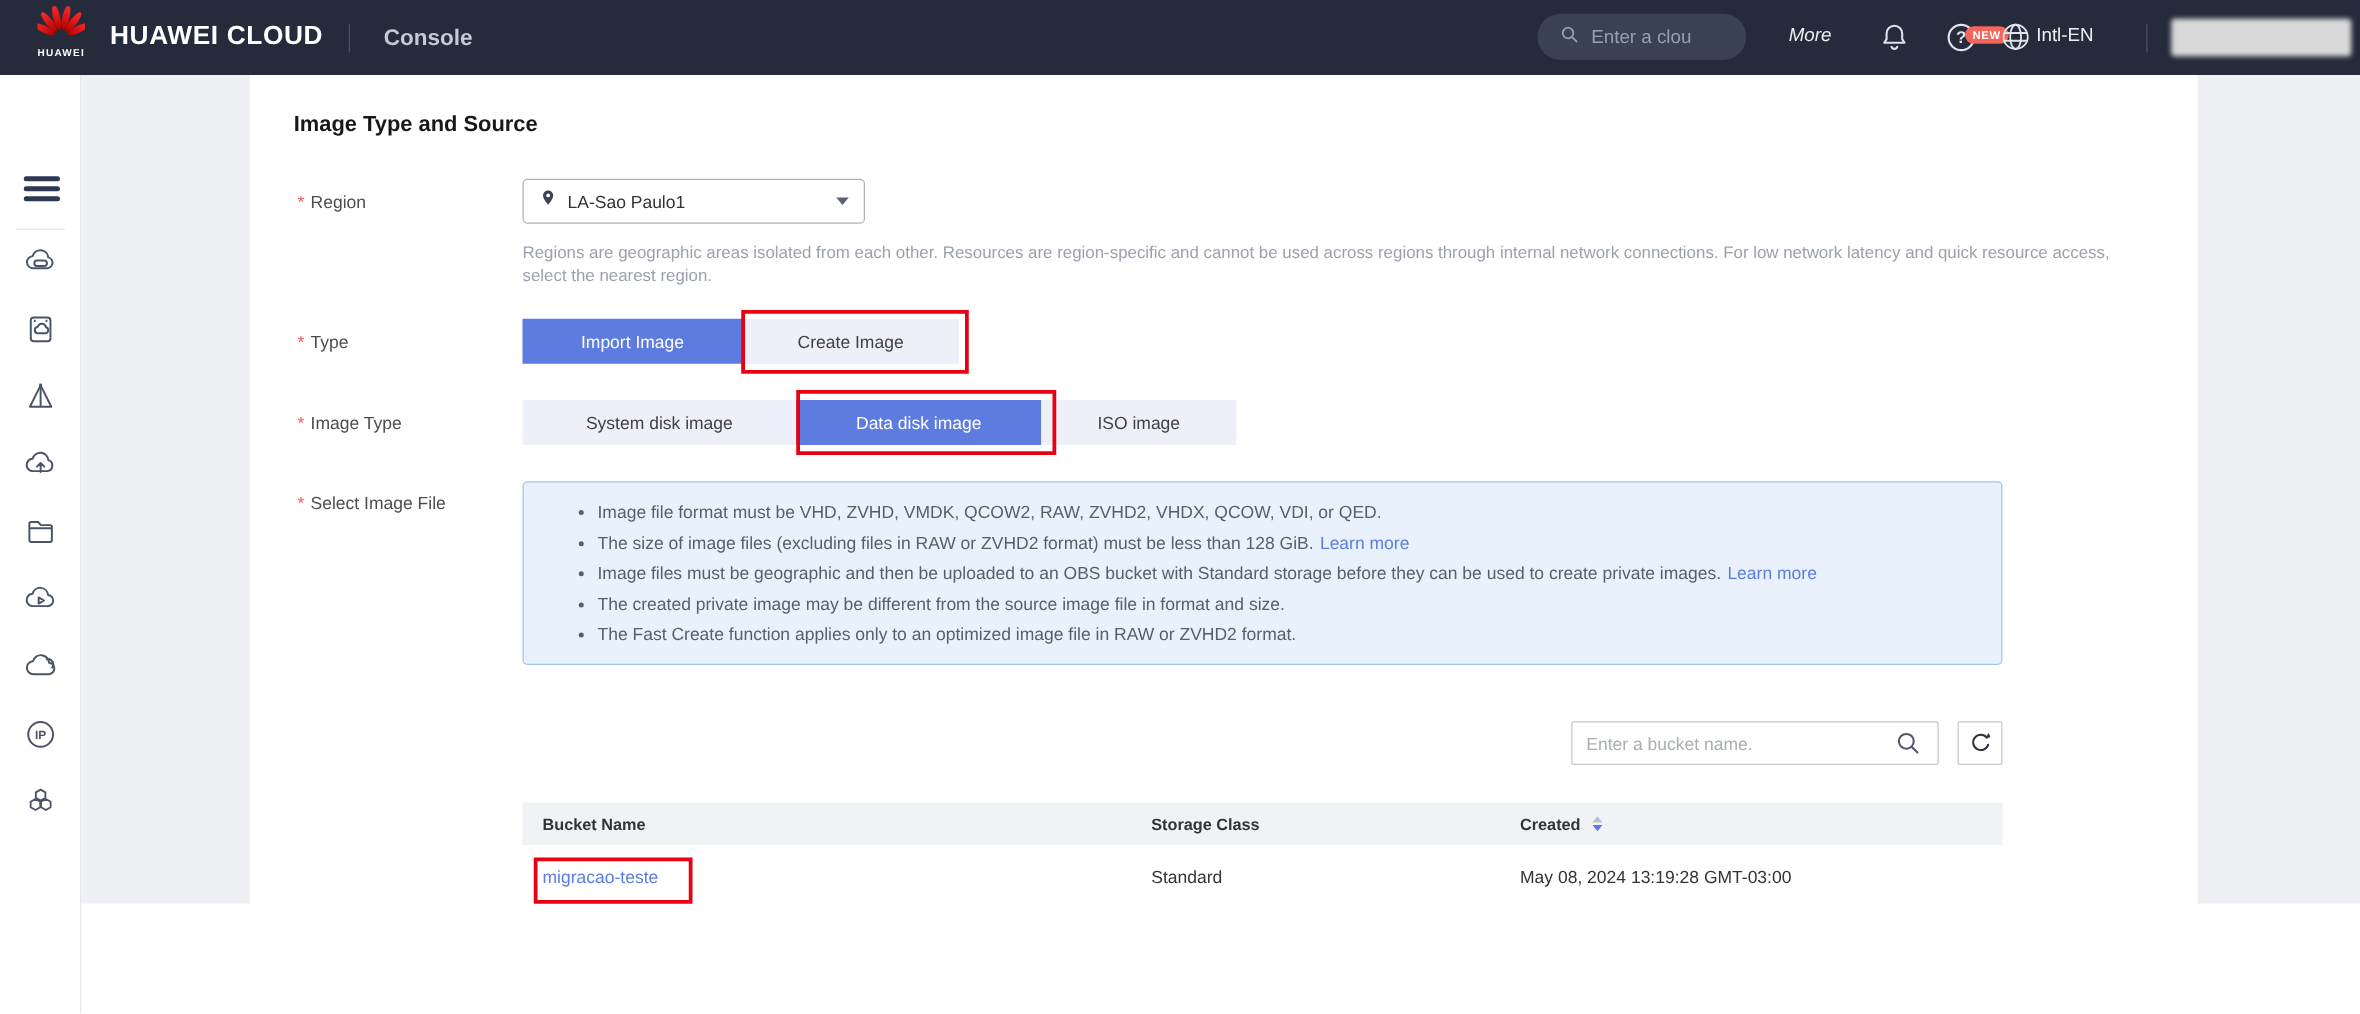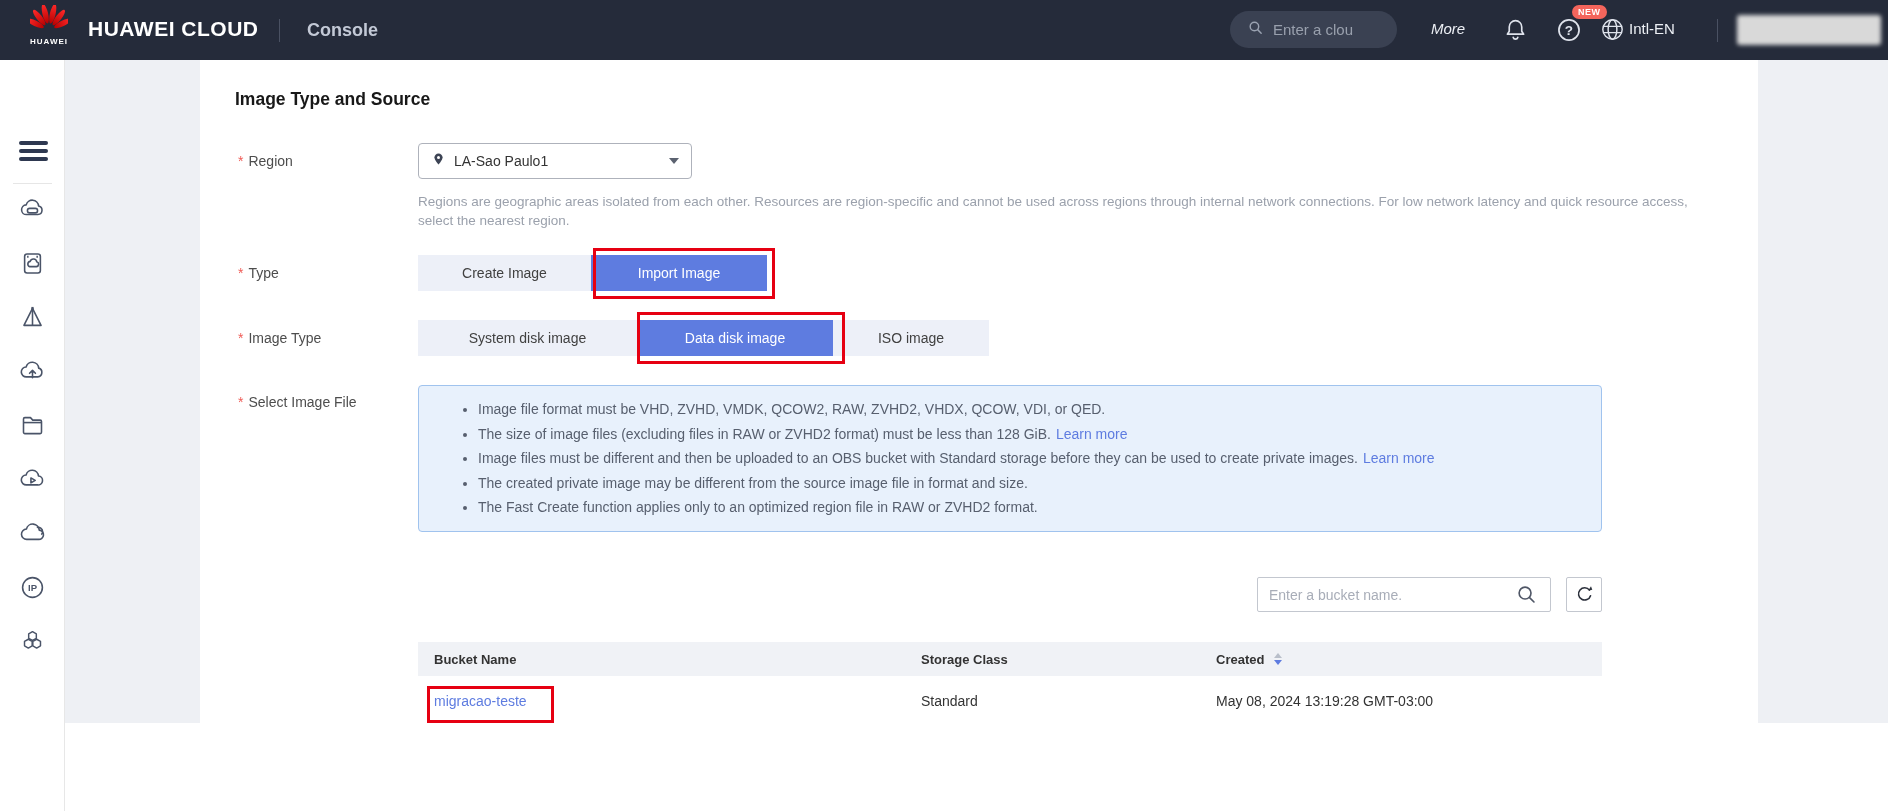--- a/index.html
+++ b/index.html
@@ -12,21 +12,21 @@
   .logo-text{color:#fff;font-size:8px;font-weight:bold;letter-spacing:1px;margin-top:-2px;}
   .brand{position:absolute;left:88px;top:17px;color:#fff;font-size:21px;font-weight:bold;letter-spacing:.5px;}
   .tb-divider{position:absolute;top:19px;width:1px;height:23px;background:#4a5162;}
   .console-label{position:absolute;left:307px;top:20px;color:#c3c9d6;font-size:18px;font-weight:bold;}
   .tb-search{position:absolute;left:1230px;top:11px;width:167px;height:37px;border-radius:19px;
              background:#3a4152;display:flex;align-items:center;padding-left:17px;box-sizing:border-box;}
   .tb-search-text{color:#99a0ad;font-size:15px;margin-left:9px;white-space:nowrap;}
   .tb-more{position:absolute;left:1431px;top:20px;color:#edf0f5;font-size:15px;font-style:italic;}
   .tb-bell{position:absolute;left:1503px;top:17px;}
   .tb-help{position:absolute;left:1556px;top:17px;}
-  .new-badge{position:absolute;left:1572px;top:5px;background:#f4655c;color:#fff;font-size:9px;font-weight:bold;
+  .new-badge{position:absolute;left:1572px;top:21px;background:#f4655c;color:#fff;font-size:9px;font-weight:bold;
              padding:2px 6px;border-radius:8px;letter-spacing:.5px;}
   .tb-globe{position:absolute;left:1600px;top:17px;}
   .tb-locale{position:absolute;left:1629px;top:20px;color:#edf0f5;font-size:15px;}
   .tb-blob{position:absolute;left:1737px;top:15px;width:144px;height:30px;background:#d9d9d9;
            border-radius:3px;filter:blur(2px);}
   
   .sidebar{position:absolute;left:0;top:60px;width:64px;height:751px;background:#fff;
            border-right:1px solid #e7e7e7;z-index:4;}
   .hamburger{position:absolute;left:19px;top:81px;width:29px;height:20px;display:flex;
              flex-direction:column;justify-content:space-between;cursor:pointer;}
@@ -246,43 +246,43 @@
     </span>
     <span class="region-value">LA-Sao Paulo1</span>
     <span class="caret-down"></span>
   </div>
   <div class="region-desc">Regions are geographic areas isolated from each other. Resources are region-specific and cannot be used across regions through internal network connections. For low network latency and quick resource access, select the nearest region.</div>
 
   <div class="f-label" style="top:265px;">
     <span class="req">*</span><span>Type</span>
   </div>
   <div class="seg-group" style="left:418px;top:255px;">
+    <div class="seg selected" style="width:176px;">Import Image</div>
     <div class="seg" style="width:173px;">Create Image</div>
-    <div class="seg selected" style="width:176px;">Import Image</div>
   </div>
 
   <div class="f-label" style="top:330px;">
     <span class="req">*</span><span>Image Type</span>
   </div>
   <div class="seg-group" style="left:418px;top:320px;">
     <div class="seg" style="width:219px;">System disk image</div>
     <div class="seg selected" style="width:196px;">Data disk image</div>
     <div class="seg" style="width:156px;">ISO image</div>
   </div>
 
   <div class="f-label" style="top:394px;">
     <span class="req">*</span><span>Select Image File</span>
   </div>
   <div class="infobox">
     <ul>
       <li><span>Image file format must be VHD, ZVHD, VMDK, QCOW2, RAW, ZVHD2, VHDX, QCOW, VDI, or QED.</span><a class="note-link"></a></li>
       <li><span>The size of image files (excluding files in RAW or ZVHD2 format) must be less than 128 GiB.</span><a class="note-link">Learn more</a></li>
-      <li><span>Image files must be different and then be uploaded to an OBS bucket with Standard storage before they can be used to create private images.</span><a class="note-link">Learn more</a></li>
+      <li><span>Image files must be geographic and then be uploaded to an OBS bucket with Standard storage before they can be used to create private images.</span><a class="note-link">Learn more</a></li>
       <li><span>The created private image may be different from the source image file in format and size.</span><a class="note-link"></a></li>
-      <li><span>The Fast Create function applies only to an optimized region file in RAW or ZVHD2 format.</span><a class="note-link"></a></li>
+      <li><span>The Fast Create function applies only to an optimized image file in RAW or ZVHD2 format.</span><a class="note-link"></a></li>
     </ul>
   </div>
 
   <input class="bucket-search" type="text" placeholder="Enter a bucket name." style="">
   <span class="bs-icon">
     <svg viewBox="0 0 24 24" width="23" height="23" fill="none" stroke="#4f5666" stroke-width="1.7" stroke-linecap="round">
       <circle cx="10.5" cy="10.5" r="6.2"></circle>
         <path d="M15.2 15.2l4.6 4.6"></path>
     </svg>
   </span>

